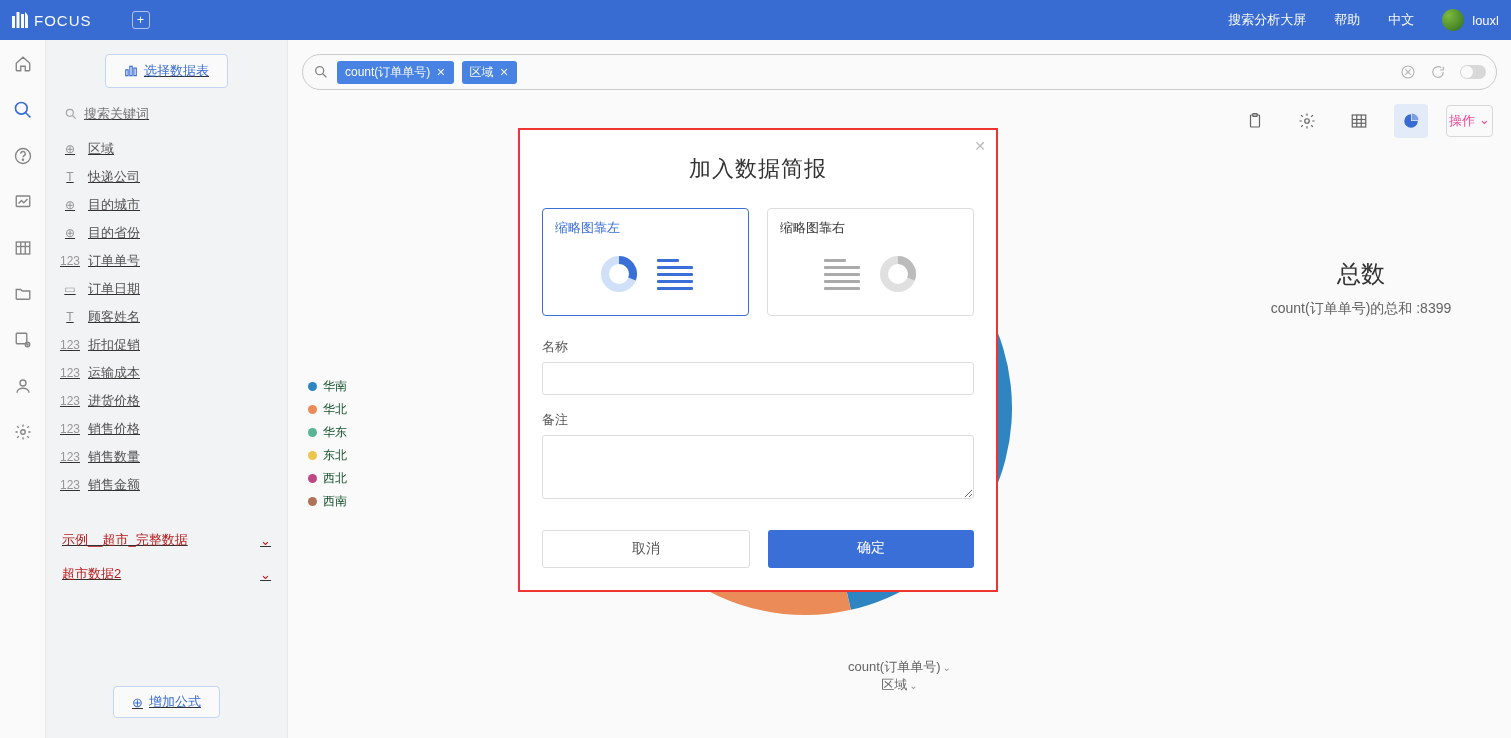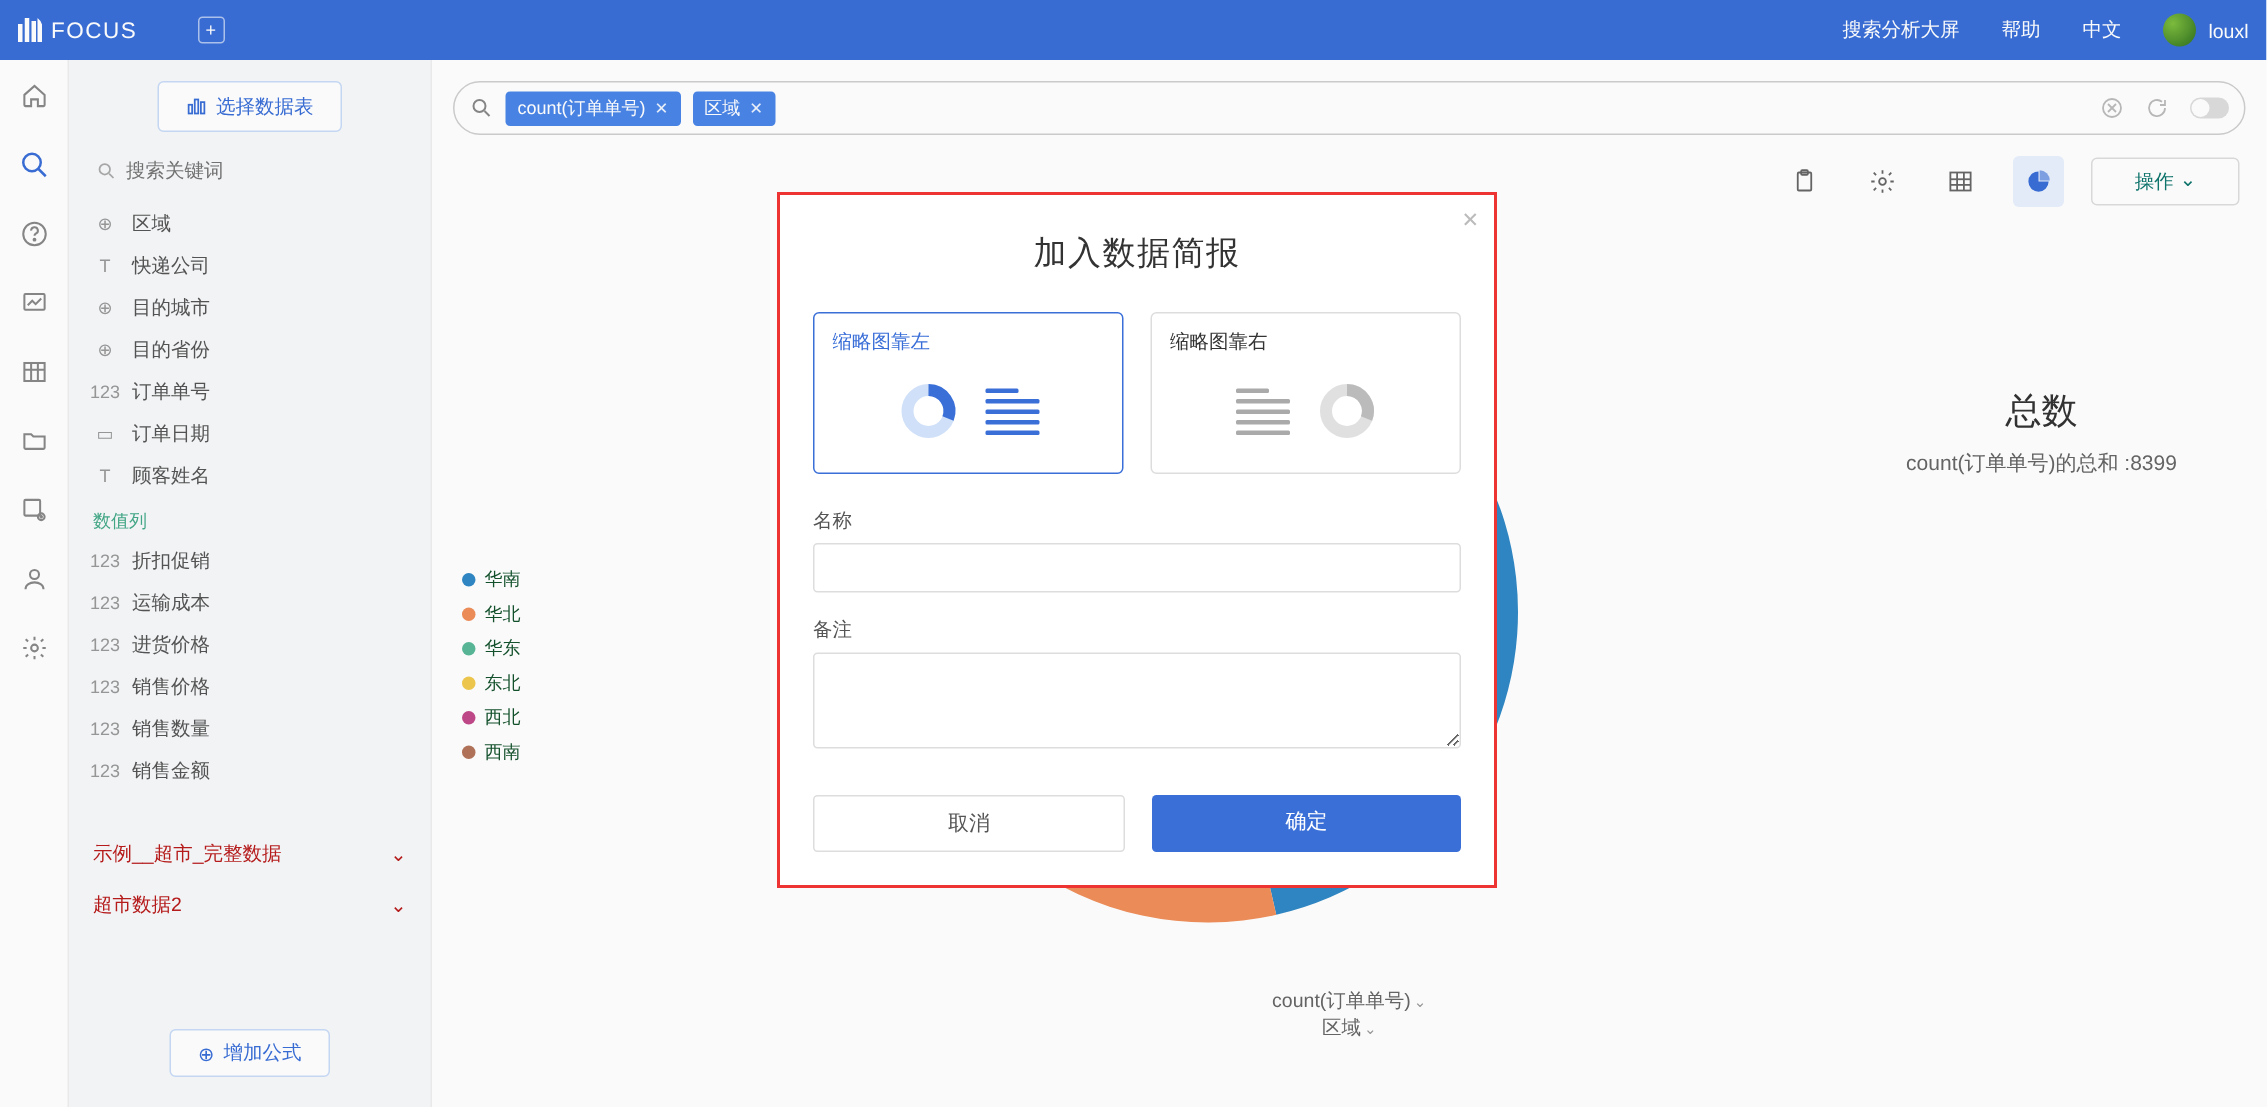--- a/index.html
+++ b/index.html
@@ -11,21 +11,21 @@
 .topbar .plus { margin-left: 40px; width: 18px; height: 18px; border: 1px solid rgba(255,255,255,0.6); border-radius: 3px; color: #fff; display: flex; align-items: center; justify-content: center; font-size: 12px; cursor: pointer; }
 .topbar .right { margin-left: auto; display: flex; align-items: center; gap: 28px; font-size: 13px; }
 .avatar { width: 22px; height: 22px; border-radius: 50%; background: radial-gradient(circle at 30% 30%, #7fbf3f, #2f6f1f); }
 .user { display: flex; align-items: center; gap: 8px; }
 
 .main { display: flex; height: calc(100% - 40px); }
 .nav { width: 46px; background: #fff; border-right: 1px solid #eee; display: flex; flex-direction: column; align-items: center; padding-top: 14px; gap: 26px; }
 .nav .nav-icon { width: 20px; height: 20px; color: #888; display: flex; align-items: center; justify-content: center; cursor: pointer; }
 .nav .nav-icon.active { color: #3a6fd8; }
 
-.side { width: 242px; background: #f7f8fa; border-right: 1px solid #eee; padding: 14px 12px; display: flex; flex-direction: column; }
+.side { width: 242px; background: #f7f8fa; border-right: 1px solid #eee; padding: 14px 12px; display: flex; flex-direction: column; text-decoration: underline; }
 .select-table-btn { margin: 0 auto 14px; padding: 7px 18px; border: 1px solid #c8dbf7; color: #3a6fd8; border-radius: 4px; background: #fff; cursor: pointer; font-size: 13px; display: flex; align-items: center; gap: 6px; }
 .search-box { display: flex; align-items: center; gap: 6px; padding: 4px 6px; background: transparent; color: #aaa; margin-bottom: 10px; }
 .search-box input { border: none; background: none; outline: none; font-size: 13px; flex: 1; color: #666; }
 .attr-list { flex: 1; overflow: auto; }
 .attr-item { display: flex; align-items: center; gap: 10px; padding: 5px 4px; font-size: 13px; color: #555; cursor: pointer; }
 .attr-icon { width: 16px; color: #999; font-size: 12px; display: inline-flex; justify-content: center; }
 .sub-header { color: #4a8; font-size: 12px; padding: 8px 4px 4px; }
 .ds-row { display: flex; align-items: center; justify-content: space-between; padding: 8px 4px; color: #b91c1c; font-size: 13px; cursor: pointer; }
 .add-formula-btn { margin: 12px auto 6px; padding: 6px 18px; border: 1px solid #c8dbf7; color: #3a6fd8; border-radius: 4px; background: #fff; cursor: pointer; font-size: 13px; display: flex; align-items: center; gap: 6px; }
 
@@ -36,21 +36,21 @@
 .chip .x { cursor: pointer; font-size: 11px; opacity: 0.9; }
 .query-bar .right-tools { margin-left: auto; display: flex; align-items: center; gap: 14px; color: #bbb; }
 .toggle { width: 26px; height: 14px; border-radius: 7px; background: #ddd; position: relative; }
 .toggle::after { content: ""; position: absolute; left: 1px; top: 1px; width: 12px; height: 12px; background: #fff; border-radius: 50%; }
 
 .title-row { display: flex; align-items: center; padding: 14px 18px 0; }
 .page-title { font-size: 22px; color: #333; font-weight: 400; }
 .title-tools { margin-left: auto; display: flex; align-items: center; gap: 18px; color: #666; }
 .tool-btn { width: 34px; height: 34px; border-radius: 4px; display: flex; align-items: center; justify-content: center; cursor: pointer; }
 .tool-btn.pie { background: #e8f0fd; color: #3a6fd8; }
-.ops-btn { padding: 6px 28px; border: 1px solid #ddd; border-radius: 4px; cursor: pointer; color: #0f766e; display: flex; gap: 4px; }
+.ops-btn { padding: 6px 2px; border: 1px solid #ddd; border-radius: 4px; cursor: pointer; color: #ec4899; display: flex; gap: 4px; }
 
 .chart-area { position: relative; display: flex; padding: 40px 20px 20px; }
 .legend { width: 70px; font-size: 12px; color: #14532d; margin-top: 200px; }
 .legend .lg { display: flex; align-items: center; gap: 6px; margin-bottom: 6px; }
 .dot { width: 9px; height: 9px; border-radius: 50%; }
 .donut-wrap { flex: 1; display: flex; align-items: center; justify-content: center; }
 .summary { width: 260px; text-align: center; margin-top: 80px; }
 .summary .big { font-size: 24px; color: #333; margin-bottom: 10px; }
 .summary .sub { font-size: 14px; color: #666; }
 .axis-footer { text-align: center; color: #666; font-size: 13px; padding-bottom: 10px; }
@@ -207,21 +207,20 @@
           <span>订单单号</span>
         </div>
       <div class="attr-item">
           <span class="attr-icon">▭</span>
           <span>订单日期</span>
         </div>
       <div class="attr-item">
           <span class="attr-icon">T</span>
           <span>顾客姓名</span>
         </div>
-      <div class="sub-header">数值列</div>
       <div class="attr-item">
           <span class="attr-icon">123</span>
           <span>折扣促销</span>
         </div>
       <div class="attr-item">
           <span class="attr-icon">123</span>
           <span>运输成本</span>
         </div>
       <div class="attr-item">
           <span class="attr-icon">123</span>

